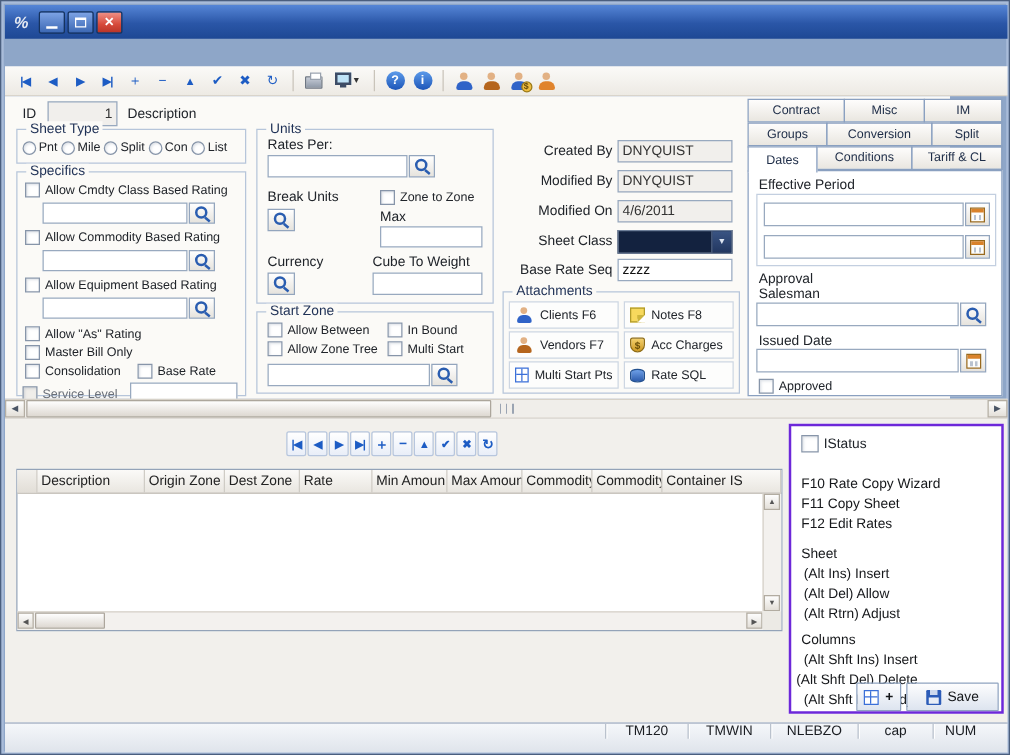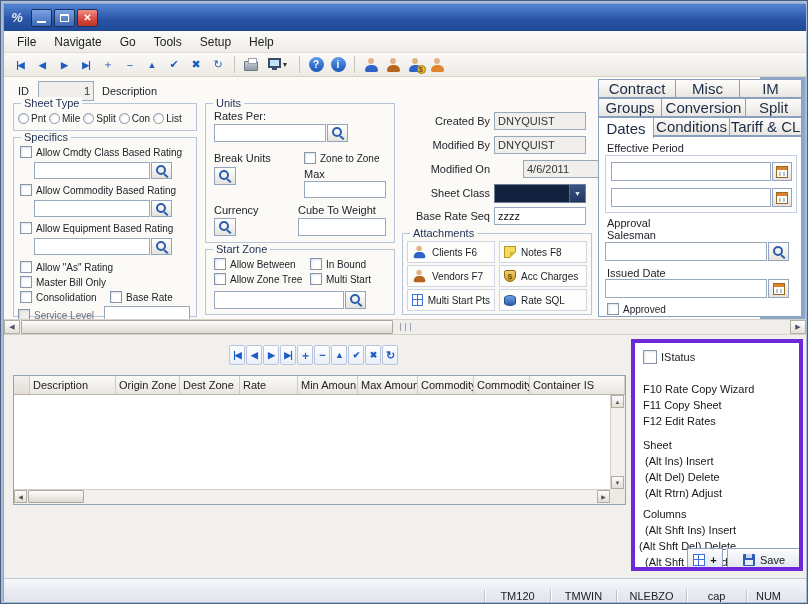--- a/index.html
+++ b/index.html
@@ -62,50 +62,50 @@
   .icon-grid2{width:12px;height:12px;border:1px solid #3a6fd8;background:#fff;position:relative}
   .icon-grid2::before{content:"";position:absolute;left:0;right:0;top:4px;height:1px;background:#3a6fd8}
   .icon-grid2::after{content:"";position:absolute;top:0;bottom:0;left:4px;width:1px;background:#3a6fd8}
   .icon-db{width:12px;height:11px;background:linear-gradient(#6ea0e8,#2d5cad);border-radius:6px/3px;border:1px solid #22508f}
   .icon-bag{width:12px;height:12px;border-radius:2px 2px 6px 6px;background:linear-gradient(#f3cf6a,#cf9b25);border:1px solid #8f6c14;font-size:8px;color:#6b4f08;text-align:center;line-height:11px;font-weight:bold}
   .cal{display:inline-block;width:12px;height:12px;border:1px solid #98691e;background:#fdfdfb;position:relative}
   .cal::before{content:"";position:absolute;top:0;left:0;right:0;height:3px;background:#d9822b}
   .cal::after{content:"";position:absolute;top:5px;left:2px;right:2px;height:4px;background:repeating-linear-gradient(90deg,#b9c2cf 0 2px,transparent 2px 4px)}
 
   
-  .tab{position:absolute;height:19px;border:1px solid #8aa0c0;background:linear-gradient(#fefdfc,#e9e6e0);display:flex;align-items:center;justify-content:center;font-size:15px;color:#1c2b46;white-space:nowrap}
+  .tab{position:absolute;height:19px;border:1px solid #8aa0c0;background:linear-gradient(#fefdfc,#e9e6e0);display:flex;align-items:center;justify-content:center;font-size:10px;color:#1c2b46;white-space:nowrap}
   .tab.sel{background:#fff;height:21px;border-bottom:none;z-index:3}
   .tabpanel{position:absolute;background:#fff;border:1px solid #8aa0c0}
 
   
   .splitbar{position:absolute;left:3px;top:318px;width:802px;height:16px;background:#f0eeea;border-top:1px solid #d7d2c9;border-bottom:1px solid #d7d2c9}
   .sbtn{position:absolute;width:16px;height:14px;top:0;background:linear-gradient(#fefefe,#e4e0d9);border:1px solid #b4aea3;color:#4a5565;font-size:7px;display:flex;align-items:center;justify-content:center}
   .sthumb{position:absolute;top:0;height:14px;background:linear-gradient(#fefefe,#ddd8d1);border:1px solid #aca69c;border-radius:1px}
   .sgrip{position:absolute;left:396px;top:3px;width:13px;height:8px;background:repeating-linear-gradient(90deg,#9aa4b2 0 1px,transparent 1px 5px)}
 
   
   .bottom{position:absolute;left:3px;top:334px;width:802px;height:243px;background:#f2f0ec}
   .navbtn{position:absolute;width:16px;height:20px;border:1px solid #b7c6de;border-radius:2px;background:linear-gradient(#ffffff,#e9eef8);color:#1d5cc4;display:flex;align-items:center;justify-content:center;font-size:9px;font-weight:bold;letter-spacing:-1px}
   .grid{position:absolute;left:9px;top:40px;width:613px;height:130px;background:#fff;border:1px solid #94a3b8}
   .ghdr{position:absolute;left:0;top:0;right:0;height:19px;display:flex;background:linear-gradient(#fbfaf8,#e9e6e0);border-bottom:1px solid #b9b4ab}
   .gh{height:100%;border-right:1px solid #cfccc5;padding:3px 3px 0;font-size:11px;color:#222;white-space:nowrap;overflow:hidden;flex:none}
   .gh.sel{background:linear-gradient(#f2f0ec,#e2ded7)}
   .vscroll{position:absolute;right:0;top:19px;bottom:15px;width:15px;background:#f3f1ee;border-left:1px solid #d5d0c8}
   .hscroll{position:absolute;left:0;bottom:0;height:15px;right:15px;background:#f3f1ee;border-top:1px solid #d5d0c8}
   .scorner{position:absolute;right:0;bottom:0;width:15px;height:15px;background:#eceae5}
   .sarrow{position:absolute;width:13px;height:13px;background:linear-gradient(#fdfdfd,#e3dfd8);border:1px solid #b2aca1;color:#555;font-size:6px;display:flex;align-items:center;justify-content:center}
-  .sidepanel{position:absolute;left:627px;top:4px;width:172px;height:232px;background:#fff;border:4px solid #6d28d9;font-size:11px;overflow:hidden}
+  .sidepanel{position:absolute;left:627px;top:4px;width:172px;height:232px;background:#fff;border:2px solid #6d28d9;font-size:11px;overflow:hidden}
   .sp-line{position:absolute;left:8px;white-space:nowrap;color:#15171a}
   .spbtn{position:absolute;height:23px;border:1px solid #8fa3c0;border-radius:1px;background:linear-gradient(#fdfdfe,#dde4ef);display:flex;align-items:center;justify-content:center;gap:5px;font-size:11px;z-index:5;color:#15171a}
   .icon-floppy{width:12px;height:12px;background:#2c5cb8;position:relative;border-radius:1px}
   .icon-floppy::before{content:"";position:absolute;left:3px;top:0;width:6px;height:4px;background:#cdd9ee}
   .icon-floppy::after{content:"";position:absolute;left:2px;bottom:1px;width:8px;height:5px;background:#e8edf6}
 
   
-  .statusbar{position:absolute;left:3px;top:577px;width:802px;height:24px;background:linear-gradient(#f5f7fa,#dfe4eb);display:flex;align-items:flex-end;border-top:1px solid #c3c9d2}
+  .statusbar{position:absolute;left:3px;top:577px;width:802px;height:24px;background:linear-gradient(#f5f7fa,#dfe4eb);display:flex;align-items:flex-start;border-top:1px solid #c3c9d2}
   .sb-spacer{flex:1}
   .sb-panel{display:flex;align-items:center;justify-content:center;font-size:11px;color:#1a1d22;border-left:1px solid #bac2cd;box-shadow:inset 1px 0 0 #fff}
   .sb-grip{width:16px;background:repeating-linear-gradient(135deg,transparent 0 3px,#b6bfca 3px 5px)}
 </style>
 </head>
 <body>
 
 <div class="window">
 
   <div class="titlebar">
@@ -116,28 +116,20 @@
         </span>
       <span class="wbtn minmax">
           <span class="max-glyph"></span>
         </span>
       <span class="wbtn close">
           <span>✕</span>
         </span>
     </span>
   </div>
 
-  <div class="menubar">
-    <span class="menu-item">File</span>
-    <span class="menu-item">Navigate</span>
-    <span class="menu-item">Go</span>
-    <span class="menu-item">Tools</span>
-    <span class="menu-item">Setup</span>
-    <span class="menu-item">Help</span>
-  </div>
 
   <div class="toolbar">
     <span class="tbtn nav">|◀</span>
     <span class="tbtn nav">◀</span>
     <span class="tbtn nav">▶</span>
     <span class="tbtn nav">▶|</span>
     <span class="tbtn">＋</span>
     <span class="tbtn">−</span>
     <span class="tbtn" style="font-size:9px">▲</span>
     <span class="tbtn">✔</span>
@@ -302,21 +294,21 @@
       <span class="lkbtn" style="left:139px;top:41px;width:21px;height:18px">
           <span class="mag"></span>
         </span>
     </div>
 
     <span class="lbl r" style="left:402px;top:38px;width:84px">Created By</span>
     <input class="field gray" style="left: 490px; top: 35px; width: 92px; height: 18px;" value="DNYQUIST">
     <span class="lbl r" style="left:402px;top:62px;width:84px">Modified By</span>
     <input class="field gray" style="left: 490px; top: 59px; width: 92px; height: 18px;" value="DNYQUIST">
     <span class="lbl r" style="left:402px;top:86px;width:84px">Modified On</span>
-    <input class="field gray" style="left: 490px; top: 83px; width: 92px; height: 18px; margin-left: 29px;" value="4/6/2011">
+    <input class="field gray" style="left: 490px; top: 83px; width: 92px; height: 18px;" value="4/6/2011">
     <span class="lbl r" style="left:402px;top:110px;width:84px">Sheet Class</span>
     <span class="combo" style="left:490px;top:107px;width:92px;height:19px">
       <span class="val"></span>
       <span class="drop">▼</span>
     </span>
     <span class="lbl r" style="left:402px;top:133px;width:84px">Base Rate Seq</span>
     <input class="field" style="left: 490px; top: 130px; width: 92px; height: 18px;" value="zzzz">
 
     <div class="group" style="left:398px;top:156px;width:190px;height:82px">
       <span class="glabel">Attachments</span>
@@ -434,21 +426,21 @@
     <div class="sidepanel">
       <span class="cb" style="left:8px;top:7px;font-size:11px">
           <span class="box" style="width:14px;height:14px"></span>
           <span>IStatus</span>
         </span>
       <span class="sp-line" style="top:40px">F10 Rate Copy Wizard</span>
       <span class="sp-line" style="top:56px">F11 Copy Sheet</span>
       <span class="sp-line" style="top:72px">F12 Edit Rates</span>
       <span class="sp-line" style="top:96px">Sheet</span>
       <span class="sp-line" style="top:112px;left:10px">(Alt Ins) Insert</span>
-      <span class="sp-line" style="top:128px;left:10px">(Alt Del) Delete</span>
+      <span class="sp-line" style="top:128px;left:10px">(Alt Del) Allow</span>
       <span class="sp-line" style="top:144px;left:10px">(Alt Rtrn) Adjust</span>
       <span class="sp-line" style="top:165px">Columns</span>
       <span class="sp-line" style="top:181px;left:10px">(Alt Shft Ins) Insert</span>
       <span class="sp-line" style="top:197px;left:4px">(Alt Shft Del) Delete</span>
       <span class="sp-line" style="top:213px;left:10px">(Alt Shft Rtrn) Adjus</span>
       <span class="spbtn" style="left:52px;top:205px;width:36px">
           <span class="icon-grid2"></span>
           <span style="font-weight:bold">+</span>
         </span>
       <span class="spbtn" style="left:92px;top:205px;width:74px">

